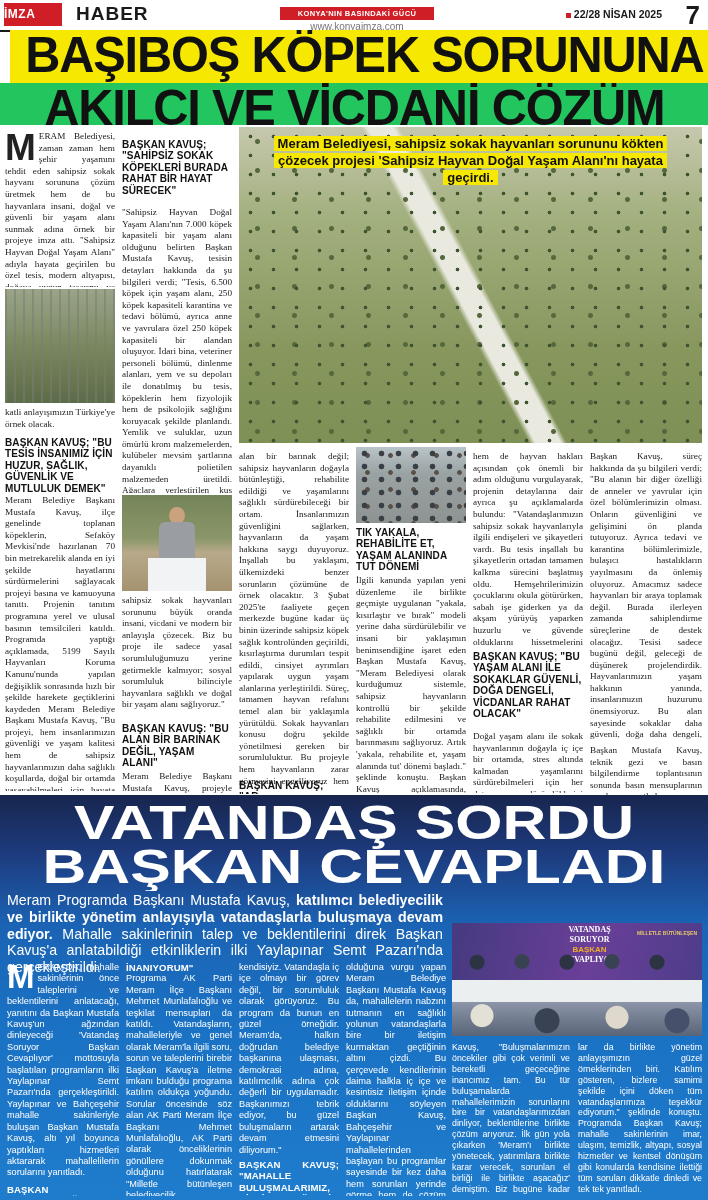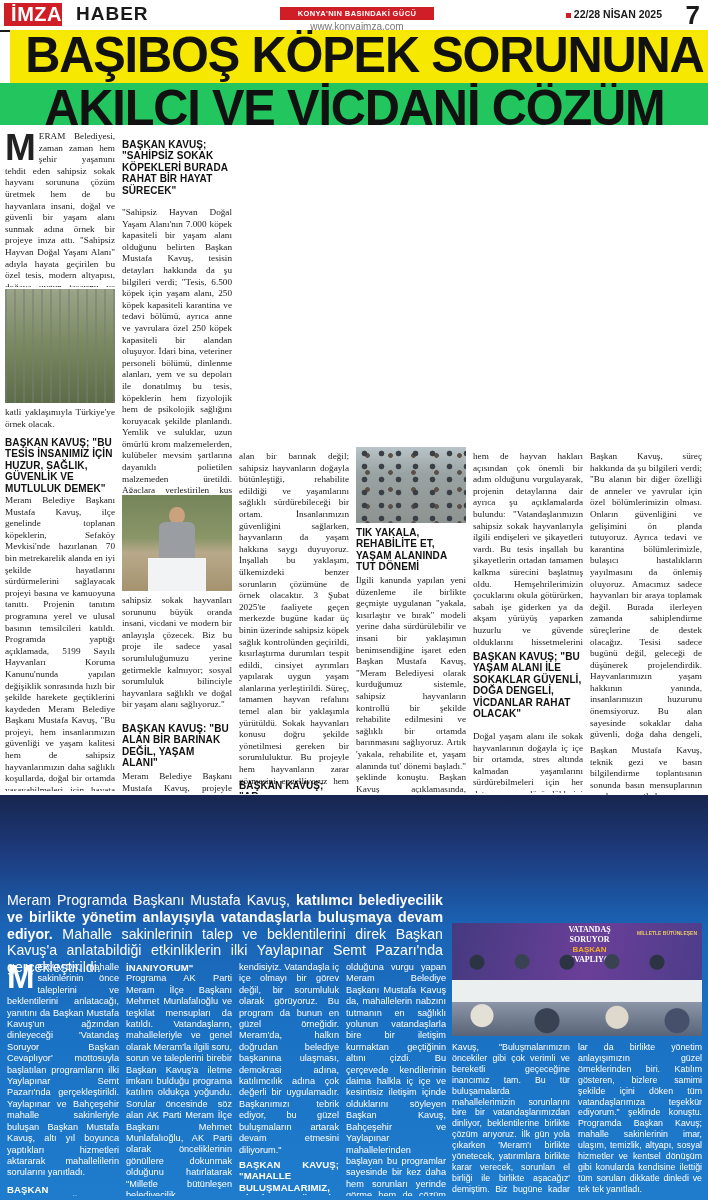--- a/index.html
+++ b/index.html
@@ -3,21 +3,21 @@
 <meta charset="utf-8">
 <style>
   html,body{margin:0;padding:0;}
   body{width:708px;height:1200px;overflow:hidden;background:#fff;
        font-family:"Liberation Sans",sans-serif;color:#1a1a1a;position:relative;}
   .abs{position:absolute;}
 
   
   #masthead{left:0;top:0;width:708px;height:30px;border-bottom:2px solid #1a1a1a;background:#fff;}
   .imza-box{left:4px;top:3px;width:58px;height:23px;background:#cf1e26;color:#fff;
-            font-weight:bold;font-size:20px;text-align:right;line-height:23px;letter-spacing:.5px;}
+            font-weight:bold;font-size:12px;text-align:left;line-height:23px;letter-spacing:.5px;}
   .section-name{left:76px;top:3px;font-size:19px;font-weight:900;letter-spacing:1px;}
   .badge-wrap{left:272px;top:2px;width:170px;text-align:center;}
   .badge{display:inline-block;background:#cf1e26;color:#fff;font-size:7.5px;font-weight:bold;
          padding:2px 18px;letter-spacing:.4px;}
   .badge-url{font-size:10px;color:#777;margin-top:1px;}
   .date-wrap{right:46px;top:8px;font-size:10.5px;font-weight:bold;white-space:nowrap;}
   .date-bullet{display:inline-block;width:5px;height:5px;background:#cf1e26;margin-right:3px;}
   .page-no{right:8px;top:0px;font-size:26px;font-weight:900;}
 
   
@@ -111,52 +111,59 @@
 <div id="hl2-band" class="abs">
   <span class="big-hl">AKILCI VE VİCDANİ ÇÖZÜM</span>
 </div>
 
 <div id="art1" class="abs">
 
   <div class="abs col serif" style="left:5px;top:6px;width:110px;height:156px;">
     <span class="dropcap">M</span><span>ERAM Belediyesi, zaman zaman hem şehir yaşamını tehdit eden sahipsiz sokak hayvanı sorununa çözüm üretmek hem de bu hayvanlara insani, doğal ve güvenli bir yaşam alanı sunmak adına örnek bir projeye imza attı. "Sahipsiz Hayvan Doğal Yaşam Alanı" adıyla hayata geçirilen bu özel tesis, modern altyapısı, doğaya uygun tasarımı ve şef-</span>
   </div>
   <div class="abs photo" id="p-fence" style="left:5px;top:164px;width:110px;height:114px;"></div>
-  <div class="abs col serif" style="left:5px;top:282px;width:110px;height:26px;">katli yaklaşımıyla Türkiye'ye örnek olacak.</div>
+  <div class="abs col serif" style="left:5px;top:282px;width:110px;height:26px;">katli anlayışımızın Türkiye'ye örnek olacak.</div>
   <div class="abs col sub" style="left:5px;top:312px;width:110px;height:56px;">BAŞKAN KAVUŞ; "BU TESİS İNSANIMIZ İÇİN HUZUR, SAĞLIK, GÜVENLİK VE MUTLULUK DEMEK"</div>
   <div class="abs col serif" style="left:5px;top:370px;width:110px;height:296px;">Meram Belediye Başkanı Mustafa Kavuş, ilçe genelinde toplanan köpeklerin, Sefaköy Mevkisi'nde hazırlanan 70 bin metrekarelik alanda en iyi şekilde hayatlarını sürdürmelerini sağlayacak projeyi basına ve kamuoyuna tanıttı. Projenin tanıtım programına yerel ve ulusal basının temsilcileri katıldı. Programda yaptığı açıklamada, 5199 Sayılı Hayvanları Koruma Kanunu'nunda yapılan değişiklik sonrasında hızlı bir şekilde harekete geçtiklerini kaydeden Meram Belediye Başkanı Mustafa Kavuş, "Bu projeyi, hem insanlarımızın güvenliği ve yaşam kalitesi hem de sahipsiz hayvanlarımızın daha sağlıklı koşullarda, doğal bir ortamda yaşayabilmeleri için hayata geçirdik. Meram sokakları artık eskisinden çok daha fazla güvenli olacak inşallah." diye konuştu.</div>
 
   <div class="abs col sub" style="left:122px;top:14px;width:110px;height:66px;">BAŞKAN KAVUŞ; "SAHİPSİZ SOKAK KÖPEKLERİ BURADA RAHAT BİR HAYAT SÜRECEK"</div>
   <div class="abs col serif" style="left:122px;top:82px;width:110px;height:286px;">"Sahipsiz Hayvan Doğal Yaşam Alanı'nın 7.000 köpek kapasiteli bir yaşam alanı olduğunu belirten Başkan Mustafa Kavuş, tesisin detayları hakkında da şu bilgileri verdi; "Tesis, 6.500 köpek için yaşam alanı, 250 köpek kapasiteli karantina ve tedavi bölümü, ayrıca anne ve yavrulara özel 250 köpek kapasiteli bir alandan oluşuyor. İdari bina, veteriner personeli bölümü, dinlenme alanları, yem ve su depoları ile donatılmış bu tesis, köpeklerin hem fizyolojik hem de psikolojik sağlığını koruyacak şekilde planlandı. Yemlik ve suluklar, uzun ömürlü krom malzemelerden, kulübeler mevsim şartlarına dayanıklı polietilen malzemeden üretildi. Ağaçlara yerleştirilen kuş yuvaları sayesinde hem ekosistem desteklendi, hem de köpekler için sakinleştirici bir çevre oluşturuldu. Bu alan ve bu tesis, ilçenin</div>
   <div class="abs photo" id="p-podium" style="left:122px;top:370px;width:110px;height:96px;">
     <div class="podium-head"></div>
     <div class="podium-body"></div>
     <div class="podium-desk"></div>
   </div>
   <div class="abs col serif" style="left:122px;top:470px;width:110px;height:126px;">sahipsiz sokak hayvanları sorununu büyük oranda insani, vicdani ve modern bir anlayışla çözecek. Biz bu proje ile sadece yasal sorumluluğumuzu yerine getirmekle kalmıyor; sosyal sorumluluk bilinciyle hayvanlara sağlıklı ve doğal bir yaşam alanı sağlıyoruz."</div>
   <div class="abs col sub" style="left:122px;top:598px;width:110px;height:46px;">BAŞKAN KAVUŞ: "BU ALAN BİR BARINAK DEĞİL, YAŞAM ALANI"</div>
   <div class="abs col serif" style="left:122px;top:646px;width:110px;height:44px;">Meram Belediye Başkanı Mustafa Kavuş, projeyle ilgili yaptığı açıklamada ayrıca şu ifadelere yer verdi: "Bu</div>
 
+  <div class="abs photo" id="p-aerial" style="left:239px;top:2px;width:463px;height:316px;">
+    <div class="aerial-cap"><span>Meram Belediyesi, sahipsiz sokak hayvanları sorununu kökten çözecek projesi 'Sahipsiz Hayvan Doğal Yaşam Alanı'nı hayata geçirdi.</span></div>
+  </div>
 
   <div class="abs col serif" style="left:239px;top:326px;width:110px;height:334px;">alan bir barınak değil; sahipsiz hayvanların doğayla bütünleştiği, rehabilite edildiği ve yaşamlarını sağlıklı sürdürebileceği bir ortam. İnsanlarımızın güvenliğini sağlarken, hayvanların da yaşam hakkına saygı duyuyoruz. İnşallah bu yaklaşım, ülkemizdeki benzer sorunların çözümüne de örnek olacaktır. 3 Şubat 2025'te faaliyete geçen merkezde bugüne kadar üç binin üzerinde sahipsiz köpek sağlık kontrolünden geçirildi, kısırlaştırma durumları tespit edildi, cinsiyet ayrımları yapılarak uygun yaşam alanlarına yerleştirildi. Süreç, tamamen hayvan refahını temel alan bir yaklaşımla yürütüldü. Sokak hayvanları konusu doğru şekilde yönetilmesi gereken bir sorumluluktur. Bu projeyle hem hayvanların zarar görmesini engelliyoruz hem de insanlarımızın kaygılarını ortadan kaldırıyoruz. "</div>
   <div class="abs col sub" style="left:239px;top:655px;width:110px;height:14px;">BAŞKAN KAVUŞ; "AR-</div>
 
   <div class="abs photo" id="p-crowd" style="left:356px;top:322px;width:110px;height:76px;"></div>
   <div class="abs col sub" style="left:356px;top:402px;width:110px;height:46px;">TIK YAKALA, REHABİLİTE ET, YAŞAM ALANINDA TUT DÖNEMİ BAŞLADI"</div>
   <div class="abs col serif" style="left:356px;top:450px;width:110px;height:218px;">İlgili kanunda yapılan yeni düzenleme ile birlikte geçmişte uygulanan "yakala, kısırlaştır ve bırak" modeli yerine daha sürdürülebilir ve insani bir yaklaşımın benimsendiğine işaret eden Başkan Mustafa Kavuş, "Meram Belediyesi olarak kurduğumuz sistemle, sahipsiz hayvanların kontrollü bir şekilde rehabilite edilmesini ve sağlıklı bir ortamda barınmasını sağlıyoruz. Artık 'yakala, rehabilite et, yaşam alanında tut' dönemi başladı." şeklinde konuştu. Başkan Kavuş açıklamasında, Sahipsiz Hayvan Doğal Yaşam Alanı'nın hem insan</div>
 
   <div class="abs col serif" style="left:473px;top:326px;width:110px;height:198px;">hem de hayvan hakları açısından çok önemli bir adım olduğunu vurgulayarak, projenin detaylarına dair ayrıca şu açıklamalarda bulundu: "Vatandaşlarımızın sahipsiz sokak hayvanlarıyla ilgili endişeleri ve şikayetleri vardı. Bu tesis inşallah bu şikayetlerin ortadan tamamen kalkma sürecini başlatmış oldu. Hemşehrilerimizin çocuklarını okula götürürken, sabah işe giderken ya da akşam yürüyüş yaparken huzurlu ve güvende olduklarını hissetmelerini istiyoruz. Bu güveni yakın zamanda tamamen hissedecekler."</div>
   <div class="abs col sub" style="left:473px;top:526px;width:110px;height:78px;">BAŞKAN KAVUŞ; "BU YAŞAM ALANI İLE SOKAKLAR GÜVENLİ, DOĞA DENGELİ, VİCDANLAR RAHAT OLACAK"</div>
   <div class="abs col serif" style="left:473px;top:606px;width:110px;height:62px;">Doğal yaşam alanı ile sokak hayvanlarının doğayla iç içe bir ortamda, stres altında kalmadan yaşamlarını sürdürebilmeleri için her detayı düşündüklerini belirten</div>
 
   <div class="abs col serif" style="left:590px;top:326px;width:112px;height:290px;">Başkan Kavuş, süreç hakkında da şu bilgileri verdi; "Bu alanın bir diğer özelliği de anneler ve yavrular için özel bölümlerimizin olması. Onların güvenliğini ve gelişimini ön planda tutuyoruz. Ayrıca tedavi ve karantina bölümlerimizle, bulaşıcı hastalıkların yayılmasını da önlemiş oluyoruz. Amacımız sadece hayvanları bir araya toplamak değil. Burada ilerleyen zamanda sahiplendirme süreçlerine de destek olacağız. Tesisi sadece bugünü değil, geleceği de düşünerek projelendirdik. Hayvanlarımızın yaşam hakkının yanında, insanlarımızın huzurunu önemsiyoruz. Bu alan sayesinde sokaklar daha güvenli, doğa daha dengeli, vicdanlar daha rahat olacak. Şehrimize ve ilçemize hayırlı olsun."</div>
   <div class="abs col serif" style="left:590px;top:620px;width:112px;height:50px;">Başkan Mustafa Kavuş, teknik gezi ve basın bilgilendirme toplantısının sonunda basın mensuplarının sorularını yanıtladı.</div>
 </div>
 
 <div id="art2" class="abs">
+  <div class="abs" style="left:0;top:4px;width:708px;height:92px;overflow:hidden;">
+    <span class="big-hl2">VATANDAŞ SORDU</span>
+    <span class="big-hl2">BAŞKAN CEVAPLADI</span>
+  </div>
 
   <div id="a2-lede" class="abs">
     <span>Meram Programda Başkanı Mustafa Kavuş, </span><b>katılımcı belediyecilik ve birlikte yönetim anlayışıyla vatandaşlarla buluşmaya devam ediyor.</b><span> Mahalle sakinlerinin talep ve beklentilerini direk Başkan Kavuş'a anlatabildiği etkinliklerin ilki Yaylapınar Semt Pazarı'nda gerçekleştirildi.</span>
   </div>
 
   <div id="p-meeting" class="abs">
     <div class="mp-back">
       <div class="mp-banner">
         <div class="w">VATANDAŞ</div>
         <div class="w">SORUYOR</div>

